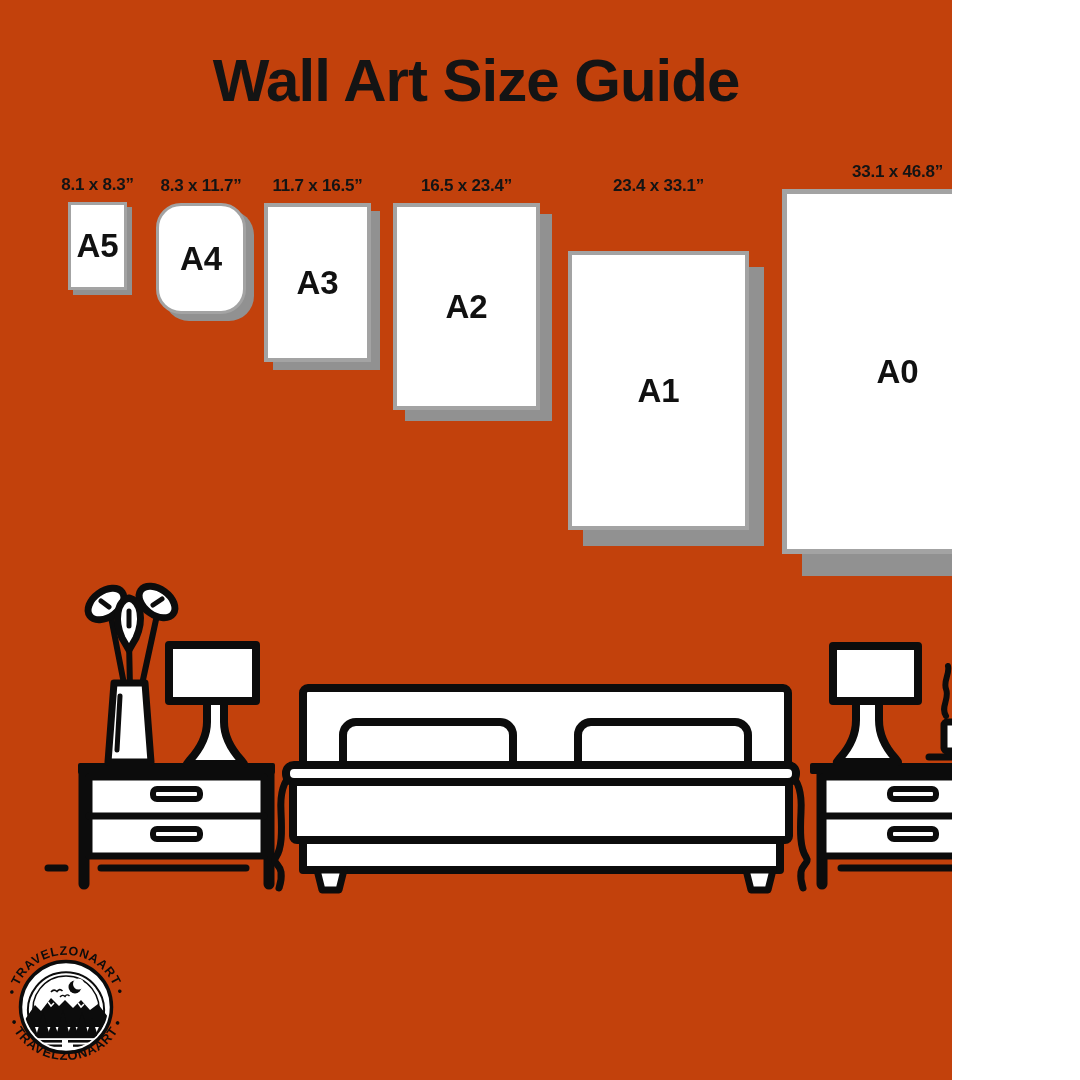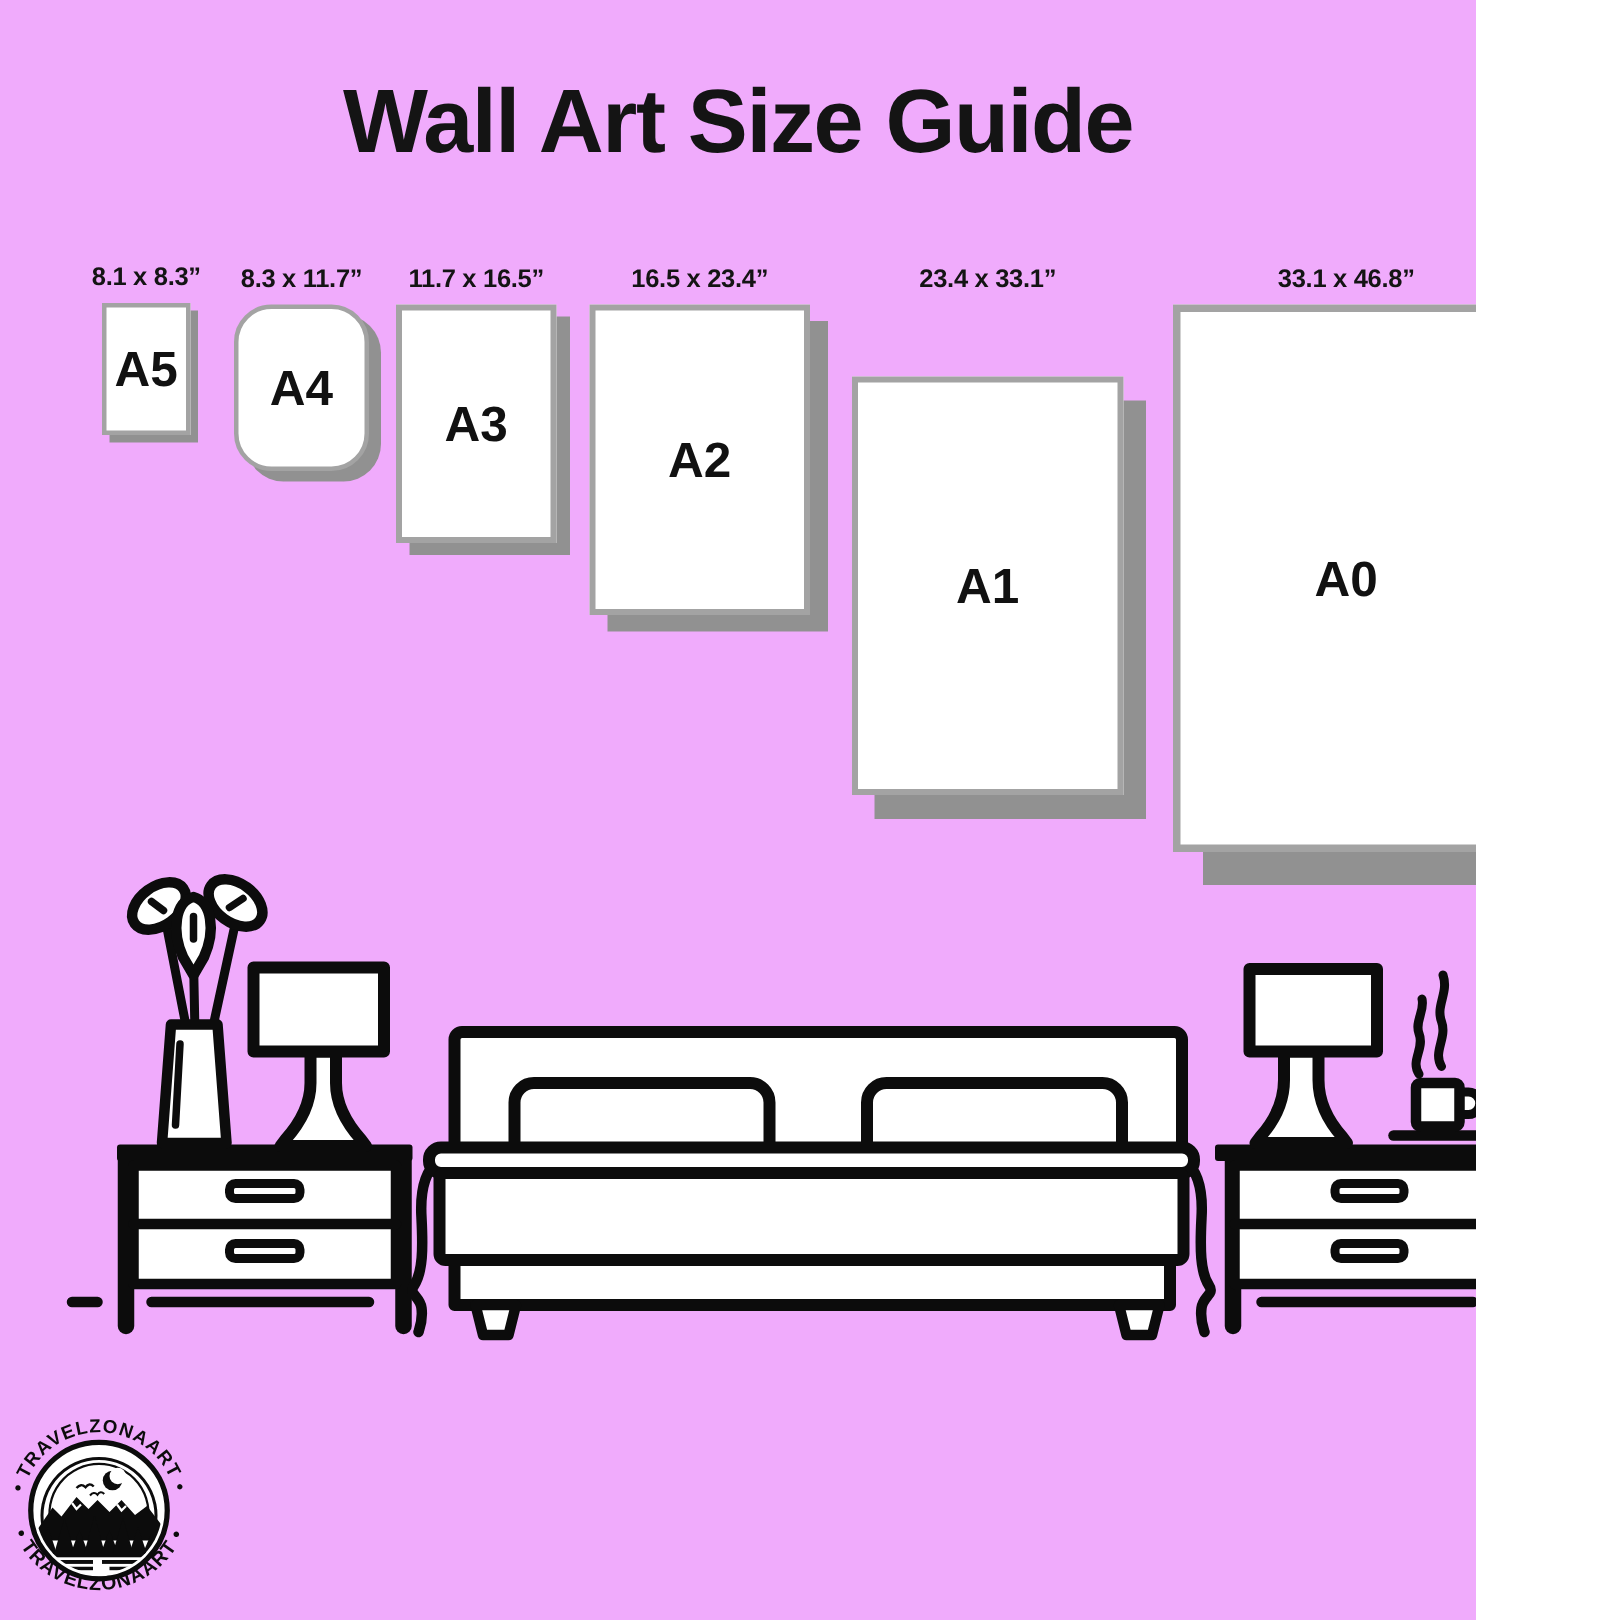--- a/index.html
+++ b/index.html
@@ -1,18 +1,18 @@
 <!DOCTYPE html>
 <html><head>
 <meta charset="utf-8">
 <style>
   html,body{margin:0;padding:0;background:#ffffff;}
   .canvas{
-    position:relative;width:952px;height:1080px;background:#f0abfc;
-    overflow:hidden;font-family:"Liberation Sans",sans-serif;color:#141414;padding-left:32px;
+    position:relative;width:952px;height:1080px;background:#c2410c;
+    overflow:hidden;font-family:"Liberation Sans",sans-serif;color:#141414;
   }
   .title{
     position:absolute;top:46px;left:0;width:100%;margin:0;text-align:center;
     font-size:60px;font-weight:bold;letter-spacing:-1px;color:#141414;
   }
   
   .size-card{position:absolute;}
   .paper{
     position:relative;width:100%;height:100%;background:#ffffff;
     border:3px solid #a3a3a3;box-sizing:border-box;
@@ -21,21 +21,21 @@
   .letter{font-size:33px;font-weight:bold;color:#111111;}
   .dim{
     position:absolute;bottom:calc(100% + 7px);left:50%;transform:translateX(-50%);
     white-space:nowrap;font-size:17px;font-weight:bold;letter-spacing:-0.2px;color:#141414;
   }
   .s-a5{left:68px;top:202px;width:59px;height:88px;}
   .s-a4{left:156px;top:203px;width:90px;height:111px;}
   .s-a3{left:264px;top:203px;width:107px;height:159px;}
   .s-a2{left:393px;top:203px;width:147px;height:207px;}
   .s-a1{left:568px;top:203px;width:181px;height:279px;}
-  .s-a0{left:782px;top:203px;width:231px;height:365px;}
+  .s-a0{left:782px;top:189px;width:231px;height:365px;}
   .s-a5 .paper{border-width:3px;box-shadow:5px 5px 0 0 #919191;}
   .s-a4 .paper{border-width:3px;box-shadow:8px 7px 0 0 #919191;border-radius:25px;}
   .s-a3 .paper{border-width:4px;box-shadow:9px 8px 0 0 #919191;}
   .s-a2 .paper{border-width:4px;box-shadow:12px 11px 0 0 #919191;}
   .s-a1 .paper{border-width:4px;box-shadow:15px 16px 0 0 #919191;margin-top:48px;}
   .s-a0 .paper{border-width:5px;box-shadow:20px 22px 0 0 #919191;font-size:34px;}
   
   .scene{position:absolute;left:0;top:0;}
   .logo{position:absolute;left:-2px;top:939px;}
   .ringtext{font-family:"Liberation Sans",sans-serif;font-weight:bold;letter-spacing:0.8px;}

